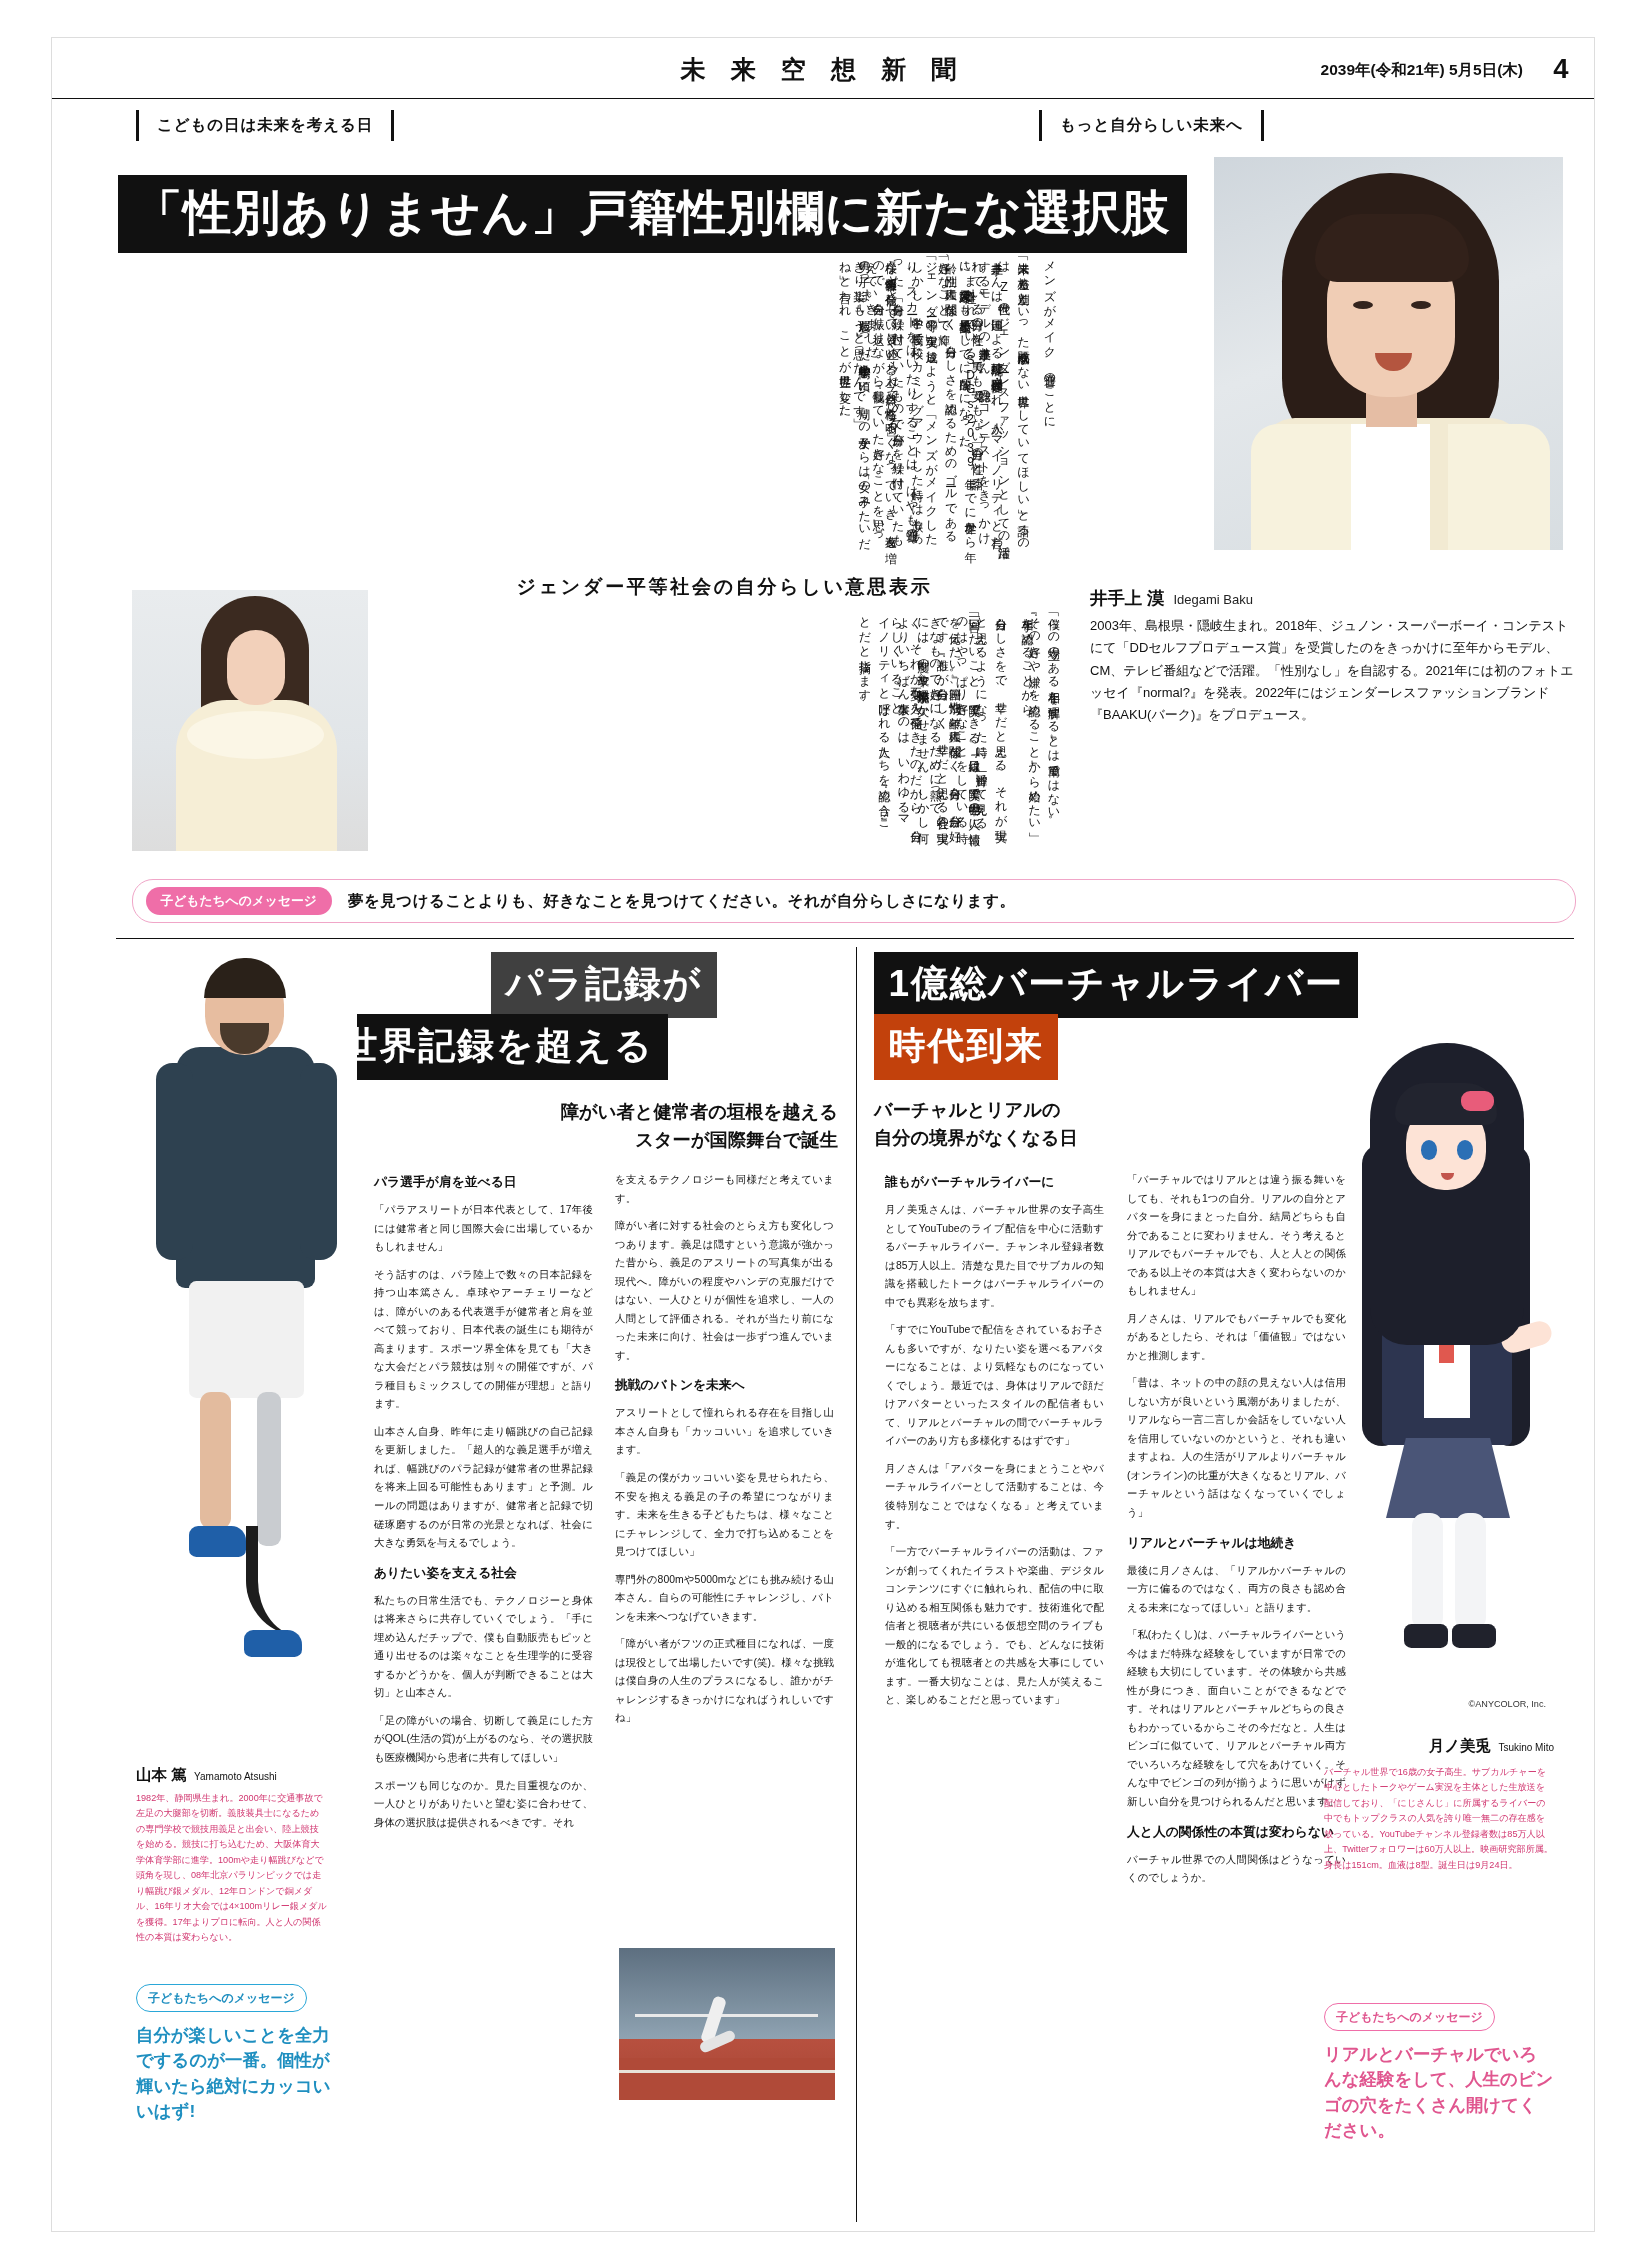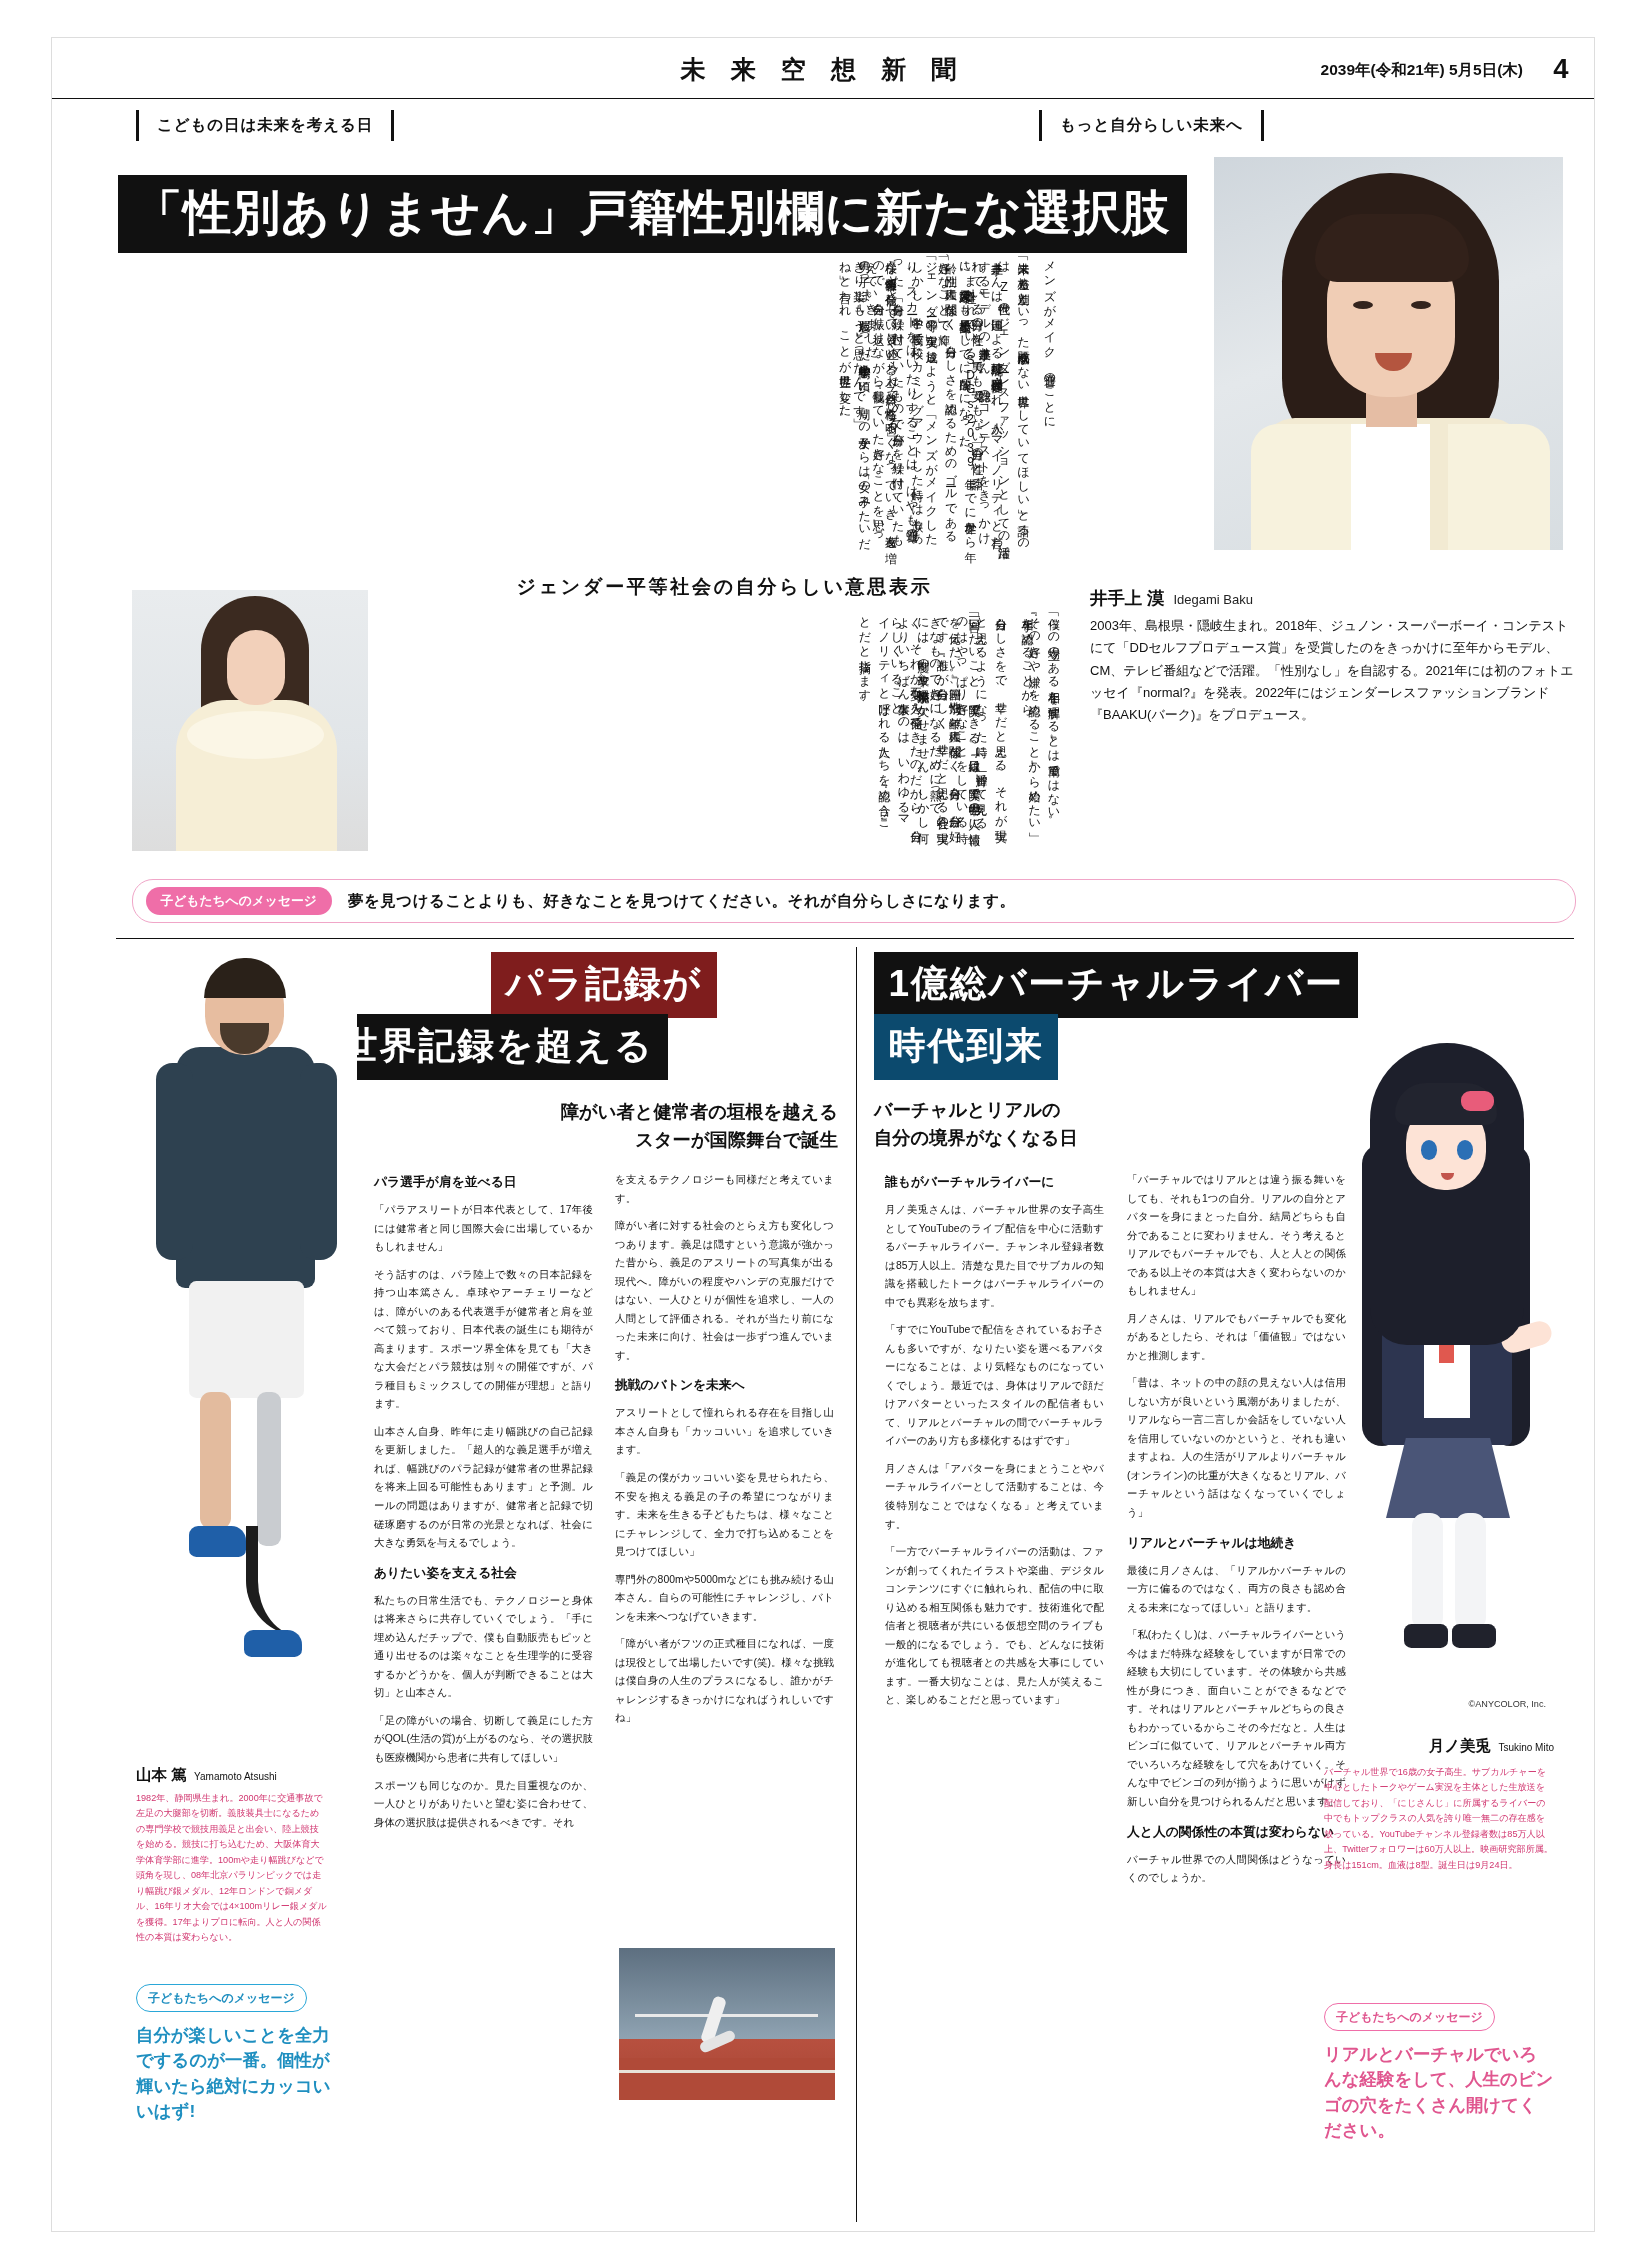--- a/index.html
+++ b/index.html
@@ -63,21 +63,21 @@
 
   
   .msg1{position:absolute;left:80px;top:841px;width:1442px;height:42px;border:1.8px solid #f0a6c8;border-radius:21px;display:flex;align-items:center;}
   .msg1 .tag{margin-left:12.8px;background:#ef6ea8;color:#fff;font-size:12.8px;font-weight:700;border-radius:14.6px;padding:5.5px 14.6px;white-space:nowrap;}
   .msg1 .body{margin-left:16.4px;font-size:15.5px;font-weight:700;color:#111;letter-spacing:0.5px;}
 
   
   .hr-main{position:absolute;left:64px;top:900px;width:1458px;height:0.9px;background:#111;}
 
   
-  .a2-head1{position:absolute;left:439px;top:914px;background:#7f1d1d;color:#fff;font-size:37px;font-weight:700;letter-spacing:1.8px;padding:7.3px 14.6px 9.1px;white-space:nowrap;}
+  .a2-head1{position:absolute;left:439px;top:914px;background:#404040;color:#fff;font-size:37px;font-weight:700;letter-spacing:1.8px;padding:7.3px 14.6px 9.1px;white-space:nowrap;}
   .a2-head2{position:absolute;left:274px;top:976px;background:#111;color:#fff;font-size:37px;font-weight:700;letter-spacing:1.8px;padding:7.3px 14.6px 9.1px;white-space:nowrap;}
   .a2-deck{position:absolute;left:311px;top:1060px;width:475px;text-align:right;font-size:18.3px;font-weight:700;line-height:1.55;color:#111;}
 
   .a2-photo{position:absolute;left:84px;top:914px;width:221px;height:795px;overflow:hidden;}
   .a2p-bg{position:absolute;inset:0;background:#ffffff;}
   .a2p-head{position:absolute;left:69px;top:12.8px;width:79px;height:90px;border-radius:40px;background:#e7bda0;}
   .a2p-hair{position:absolute;left:68px;top:5.5px;width:82px;height:40px;border-radius:42px 42px 0 0;background:#2a2119;}
   .a2p-beard{position:absolute;left:84px;top:71px;width:49px;height:31px;border-radius:0 0 25.6px 25.6px;background:#4a3a2c;}
   .a2p-torso{position:absolute;left:40px;top:95px;width:139px;height:241px;background:#2e4150;border-radius:24px 24px 9.1px 9.1px;}
   .a2p-armL{position:absolute;left:20px;top:111px;width:37px;height:197px;background:#2e4150;border-radius:16.4px;}
@@ -97,21 +97,21 @@
   .msg2 .tag{display:inline-block;background:#fff;border:1.8px solid #2aa7d8;color:#1f8fc0;font-size:12px;font-weight:700;border-radius:14.6px;padding:4.6px 11px;}
   .msg2 .body{margin-top:11px;font-size:17.4px;font-weight:700;line-height:1.45;color:#1f8fc0;}
 
   
   .col{position:absolute;font-size:10.4px;line-height:1.78;color:#111;text-align:justify;}
   .col h4{font-size:12.8px;font-weight:700;margin:0 0 7.3px 0;}
   .col p{margin:0 0 9.1px 0;}
 
   
   .a3-head1{position:absolute;left:822px;top:914px;background:#111;color:#fff;font-size:37px;font-weight:700;letter-spacing:1.8px;padding:7.3px 14.6px 9.1px;white-space:nowrap;text-align:center;}
-  .a3-head2{position:absolute;left:822px;top:976px;background:#0c4a6e;color:#fff;font-size:37px;font-weight:700;letter-spacing:1.8px;padding:7.3px 14.6px 9.1px;white-space:nowrap;}
+  .a3-head2{position:absolute;left:822px;top:976px;background:#c2410c;color:#fff;font-size:37px;font-weight:700;letter-spacing:1.8px;padding:7.3px 14.6px 9.1px;white-space:nowrap;}
   .a3-deck{position:absolute;left:822px;top:1058px;width:475px;font-size:18.3px;font-weight:700;line-height:1.55;color:#111;}
 
   
   .a3-photo{position:absolute;right:33px;top:996px;width:239px;height:658px;}
   .an-hair{position:absolute;left:48px;top:9.1px;width:154px;height:302px;border-radius:77px 77px 37px 37px;background:#1d1f2b;}
   .an-hair-long-l{position:absolute;left:40px;top:110px;width:40px;height:302px;background:#1d1f2b;border-radius:20px;}
   .an-hair-long-r{position:absolute;left:168px;top:110px;width:40px;height:302px;background:#1d1f2b;border-radius:20px;}
   .an-face{position:absolute;left:84px;top:68px;width:80px;height:88px;border-radius:40px 40px 38px 38px;background:#fde3d6;}
   .an-bang{position:absolute;left:73px;top:49px;width:102px;height:42px;border-radius:51px 51px 18.3px 18.3px;background:#22242f;}
   .an-eyeL{position:absolute;left:99px;top:106px;width:16.4px;height:20px;border-radius:50%;background:#2b6fb5;}

